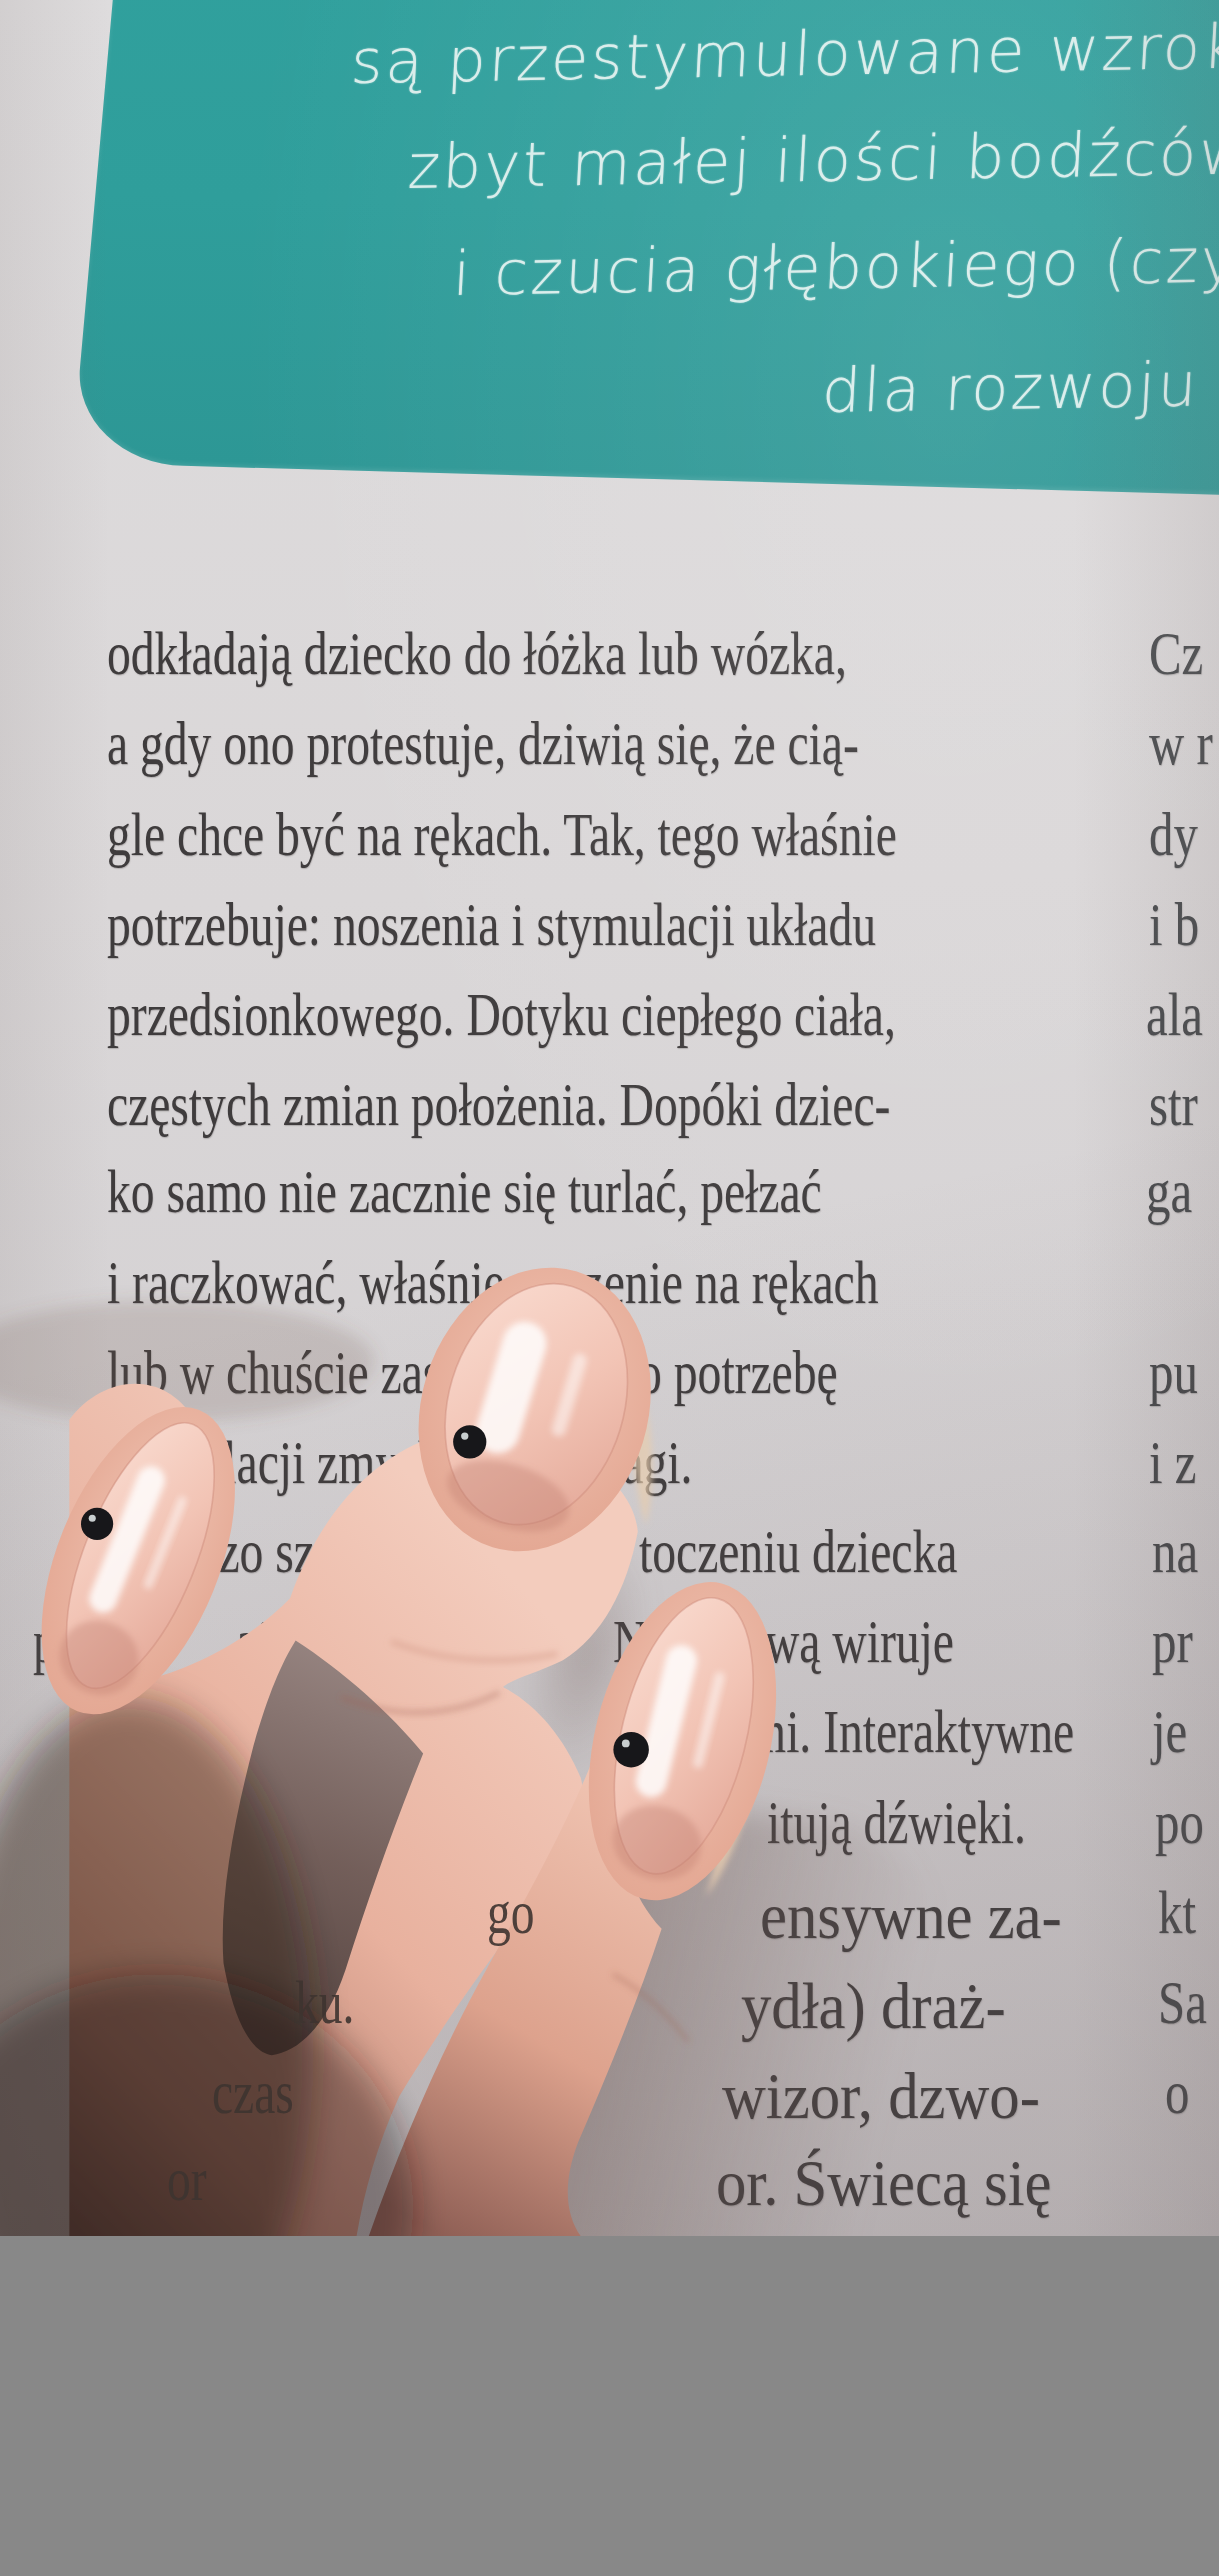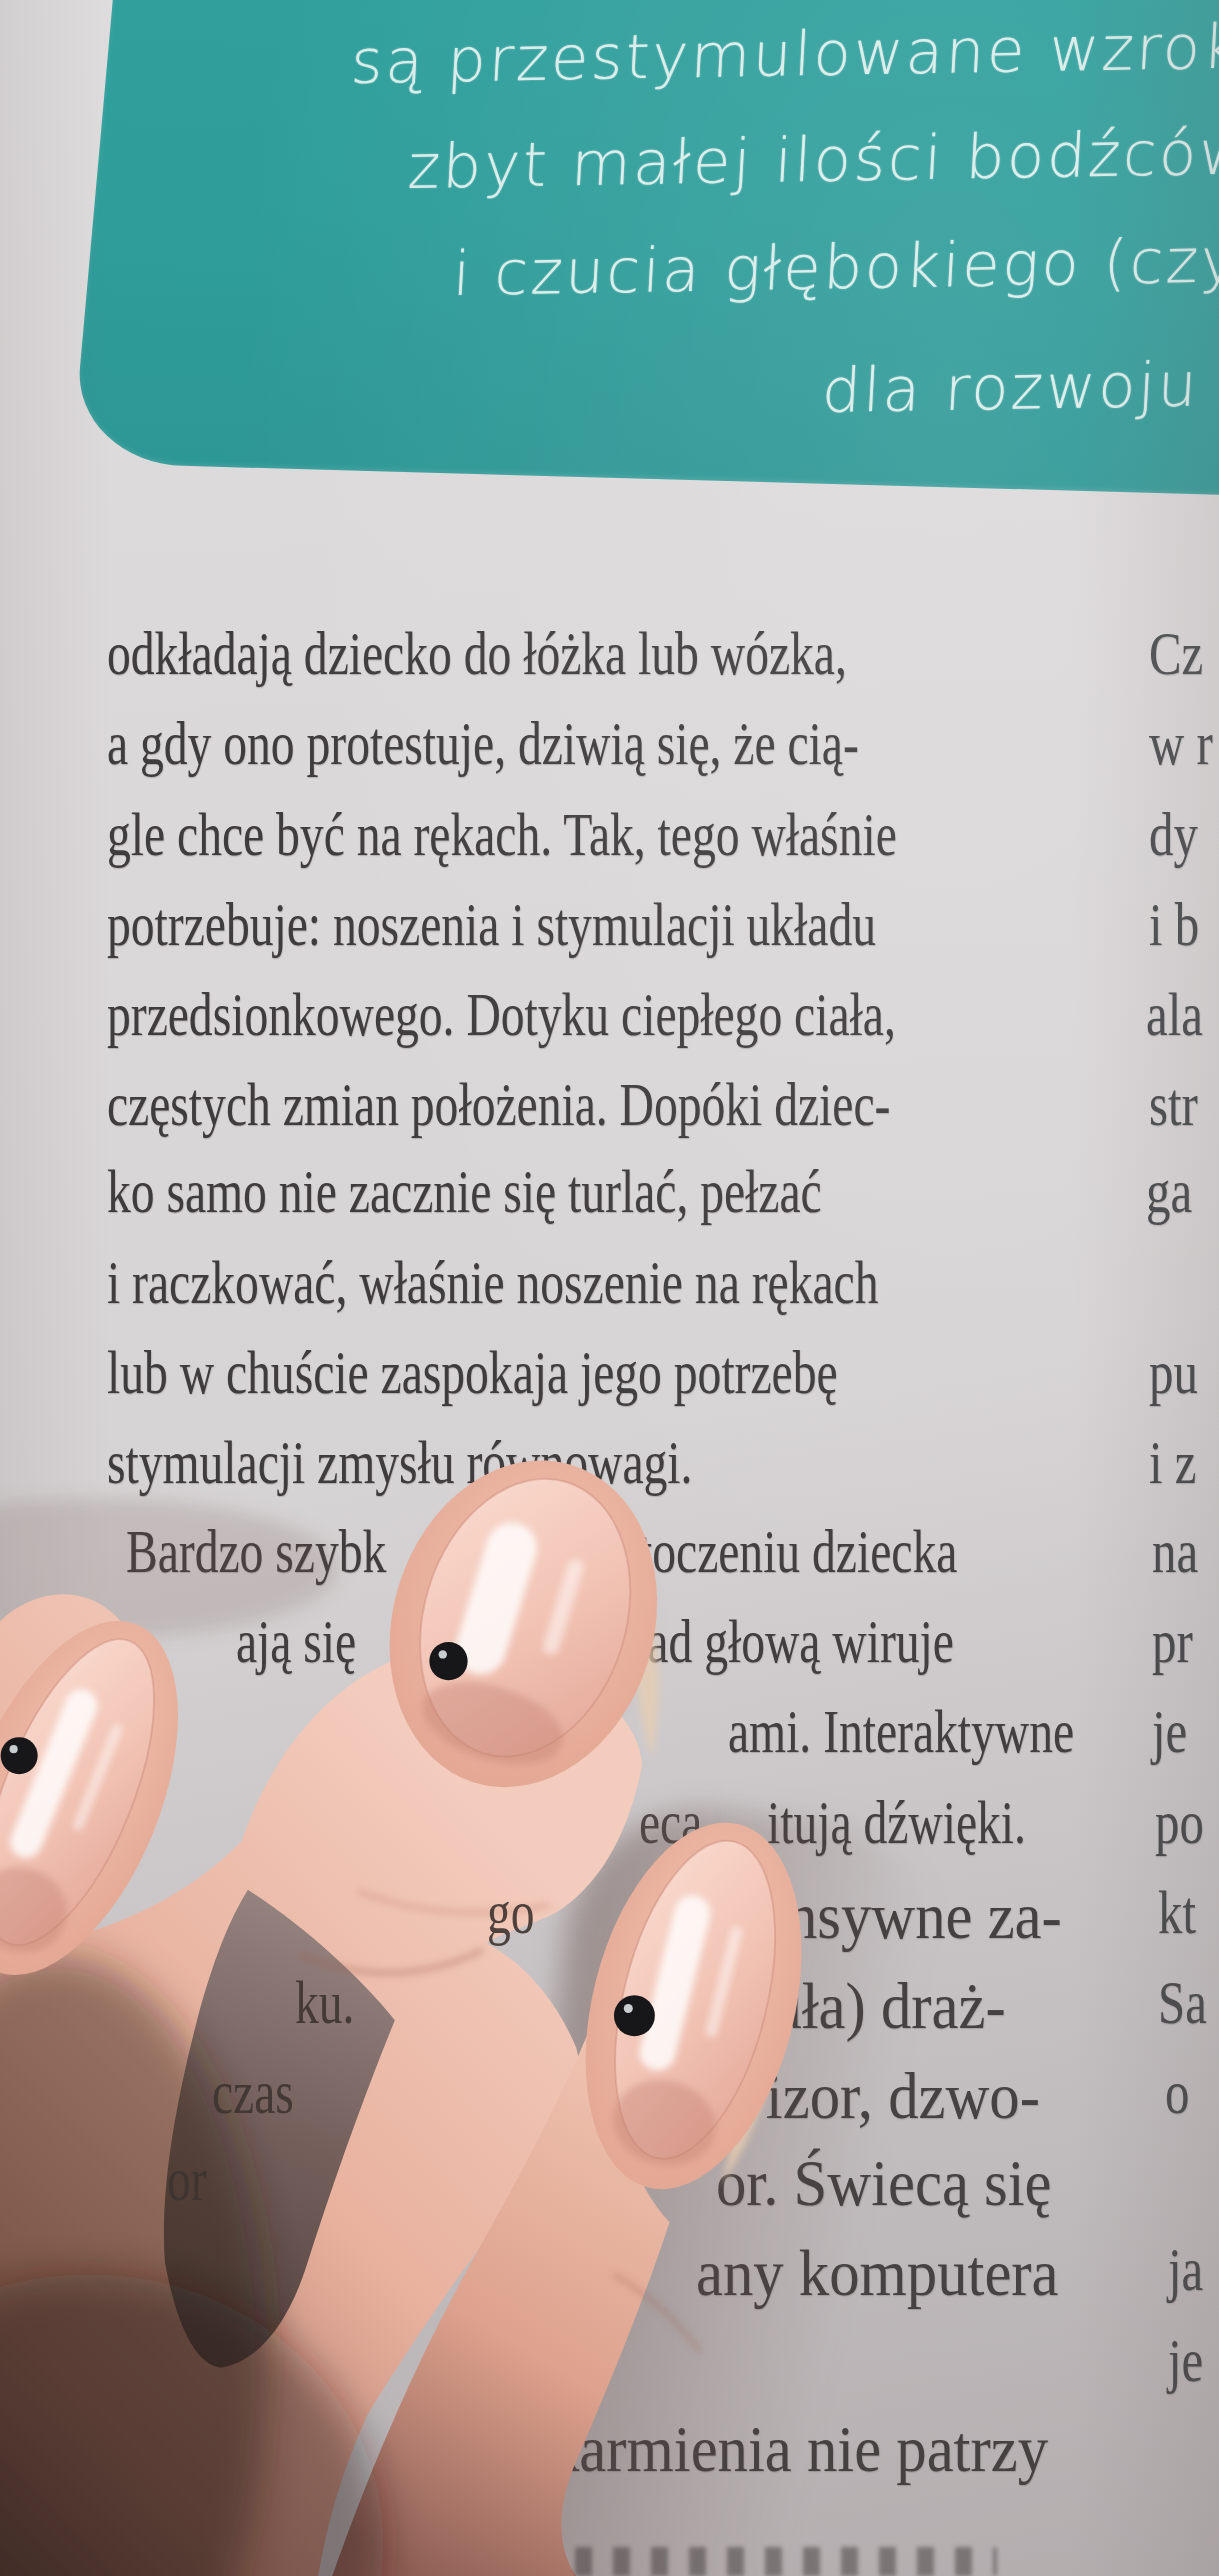--- a/index.html
+++ b/index.html
@@ -1,16 +1,16 @@
 <!DOCTYPE html>
 <html style="font-size:10.2px"><head>
 <meta charset="utf-8">
 <style>
   html,body{margin:0;padding:0;background:#888;}
-  #shot{position:relative;width:1219px;height:2576px;overflow:hidden;
+  #shot{position:relative;width:1219px;height:2236px;overflow:hidden;
         background:linear-gradient(178deg,#dedcdd 0%,#dad7d8 40%,#d2cfd1 75%,#cbc7c9 100%);
         font-family:"Liberation Serif",serif;}
   #shot *{box-sizing:border-box;}
   .layer{position:absolute;left:0;top:0;width:100%;height:100%;pointer-events:none;}
   
   #teal-box{position:absolute;left:125px;top:-137px;width:1374px;height:601px;
             border-bottom-left-radius:112px 96px;
             transform:rotate(1.6deg) skewX(-3.5deg);transform-origin:0 0;
             background:linear-gradient(180deg,#31a19e 0%,#2f9e9b 55%,#2d9795 100%);
             box-shadow:inset 0 -1.9px 5.1px rgba(255,255,255,.12);}

